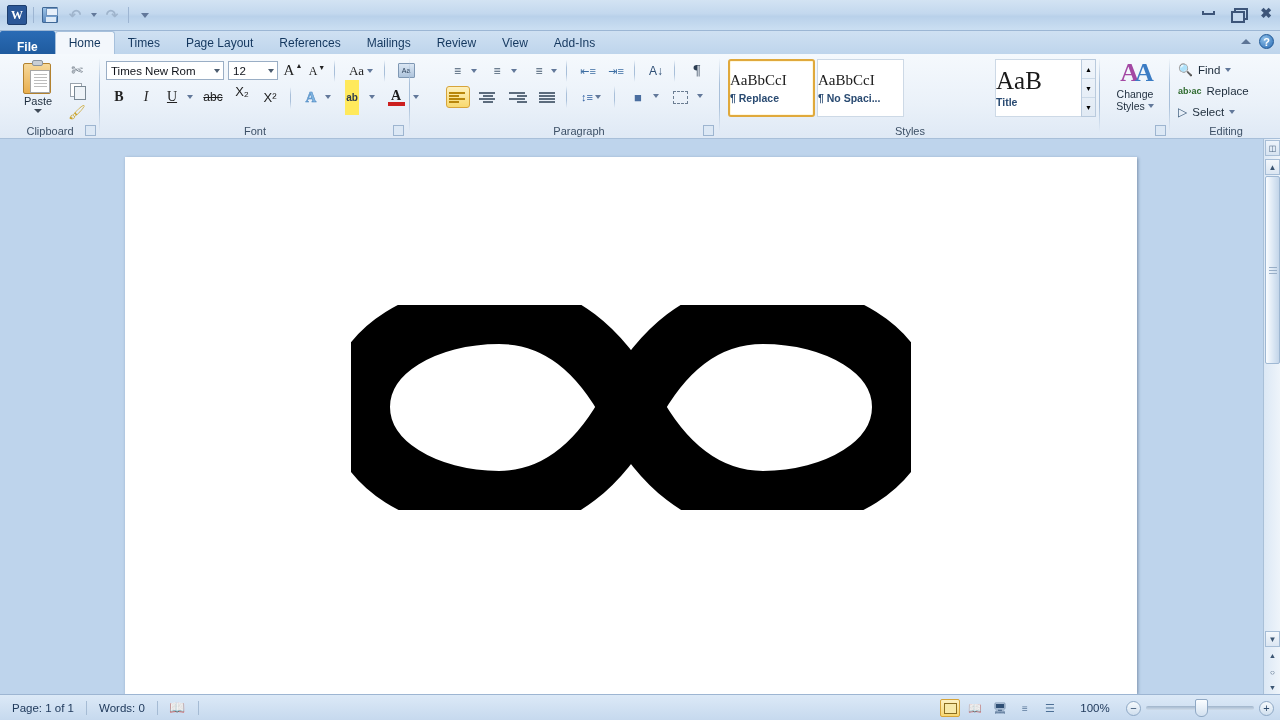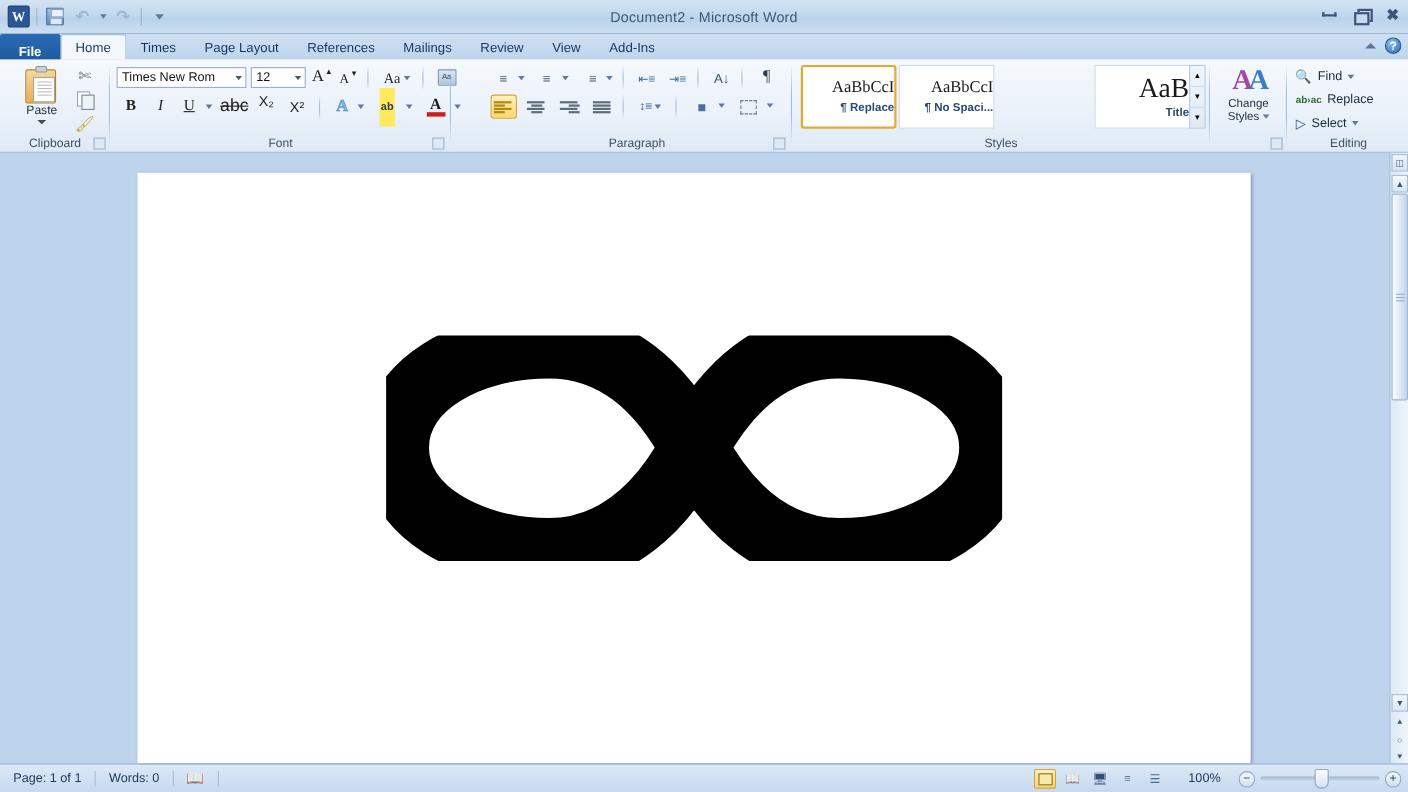--- a/index.html
+++ b/index.html
@@ -174,37 +174,37 @@
     border-left:3.5px solid transparent;border-right:3.5px solid transparent;
     border-top:4px solid #4b5b6e;
   }
   .ribbon-btn {
     position: absolute; display:flex; align-items:center; justify-content:center;
     border-radius: 2px; color:#222; font-size: 12px;
   }
   .fbold { font-weight: bold; font-family: "Liberation Serif", serif; font-size: 14px; }
   .fital { font-style: italic; font-family: "Liberation Serif", serif; font-size: 14px; }
   .fund { text-decoration: underline; font-family: "Liberation Serif", serif; font-size: 14px; }
-  .fstrike { text-decoration: line-through; font-size: 16px; }
+  .fstrike { text-decoration: line-through; font-size: 12px; }
 
   
   #grp-para { left: 438px; width: 282px; }
   .lines-ico { position: relative; width: 18px; height: 13px; }
   .lines-ico span { position:absolute; left:0; height:2px; background:#5c6c7d; }
   .align-active {
     background: linear-gradient(to bottom,#fdf0bd,#f8d96f);
     border: 1px solid #d7a43a; border-radius: 3px;
   }
 
   
   #grp-styles { left: 720px; width: 380px; }
   .style-box {
     position: absolute; top: 5px; width: 87px; height: 58px; background: #fff;
     border: 1px solid #cdd9e6; display: flex; flex-direction: column;
-    align-items: flex-end; justify-content: center; overflow: hidden;
+    align-items: flex-start; justify-content: center; overflow: hidden;
   }
   .style-box.selected {
     border: 2px solid #e0a93c; border-radius: 3px;
     box-shadow: inset 0 0 0 1px #fff7dd;
   }
   .style-sample { font-family: "Liberation Serif", serif; color: #1a1a1a; }
   .style-name { font-size: 10.5px; color: #2a4b72; font-weight: bold; margin-top:3px; }
   .stylescroll {
     position:absolute; right:4px; top:5px; width:15px; height:58px;
     display:flex; flex-direction:column; border:1px solid #b9cadd;
@@ -333,21 +333,20 @@
       </div>
       <div class="qat-btn">
         <span class="arrow-redo">↷</span>
       </div>
       <div class="qat-sep"></div>
       <div class="qat-btn">
         <div class="mini-caret" style="border-top-width:5px;border-left-width:4px;border-right-width:4px"></div>
       </div>
     </div>
 
-    <div id="title-text">Document2  -  Microsoft Word</div>
 
     <div id="wincontrols">
       <div class="wc">
         <div style="width:13px;height:4px;border:2px solid #3d5579;border-top:none;"></div>
       </div>
       <div class="wc">
         <div class="wc-restore"></div>
       </div>
       <div class="wc">
         <span style="font-size:14px;font-weight:bold;">✖</span>

